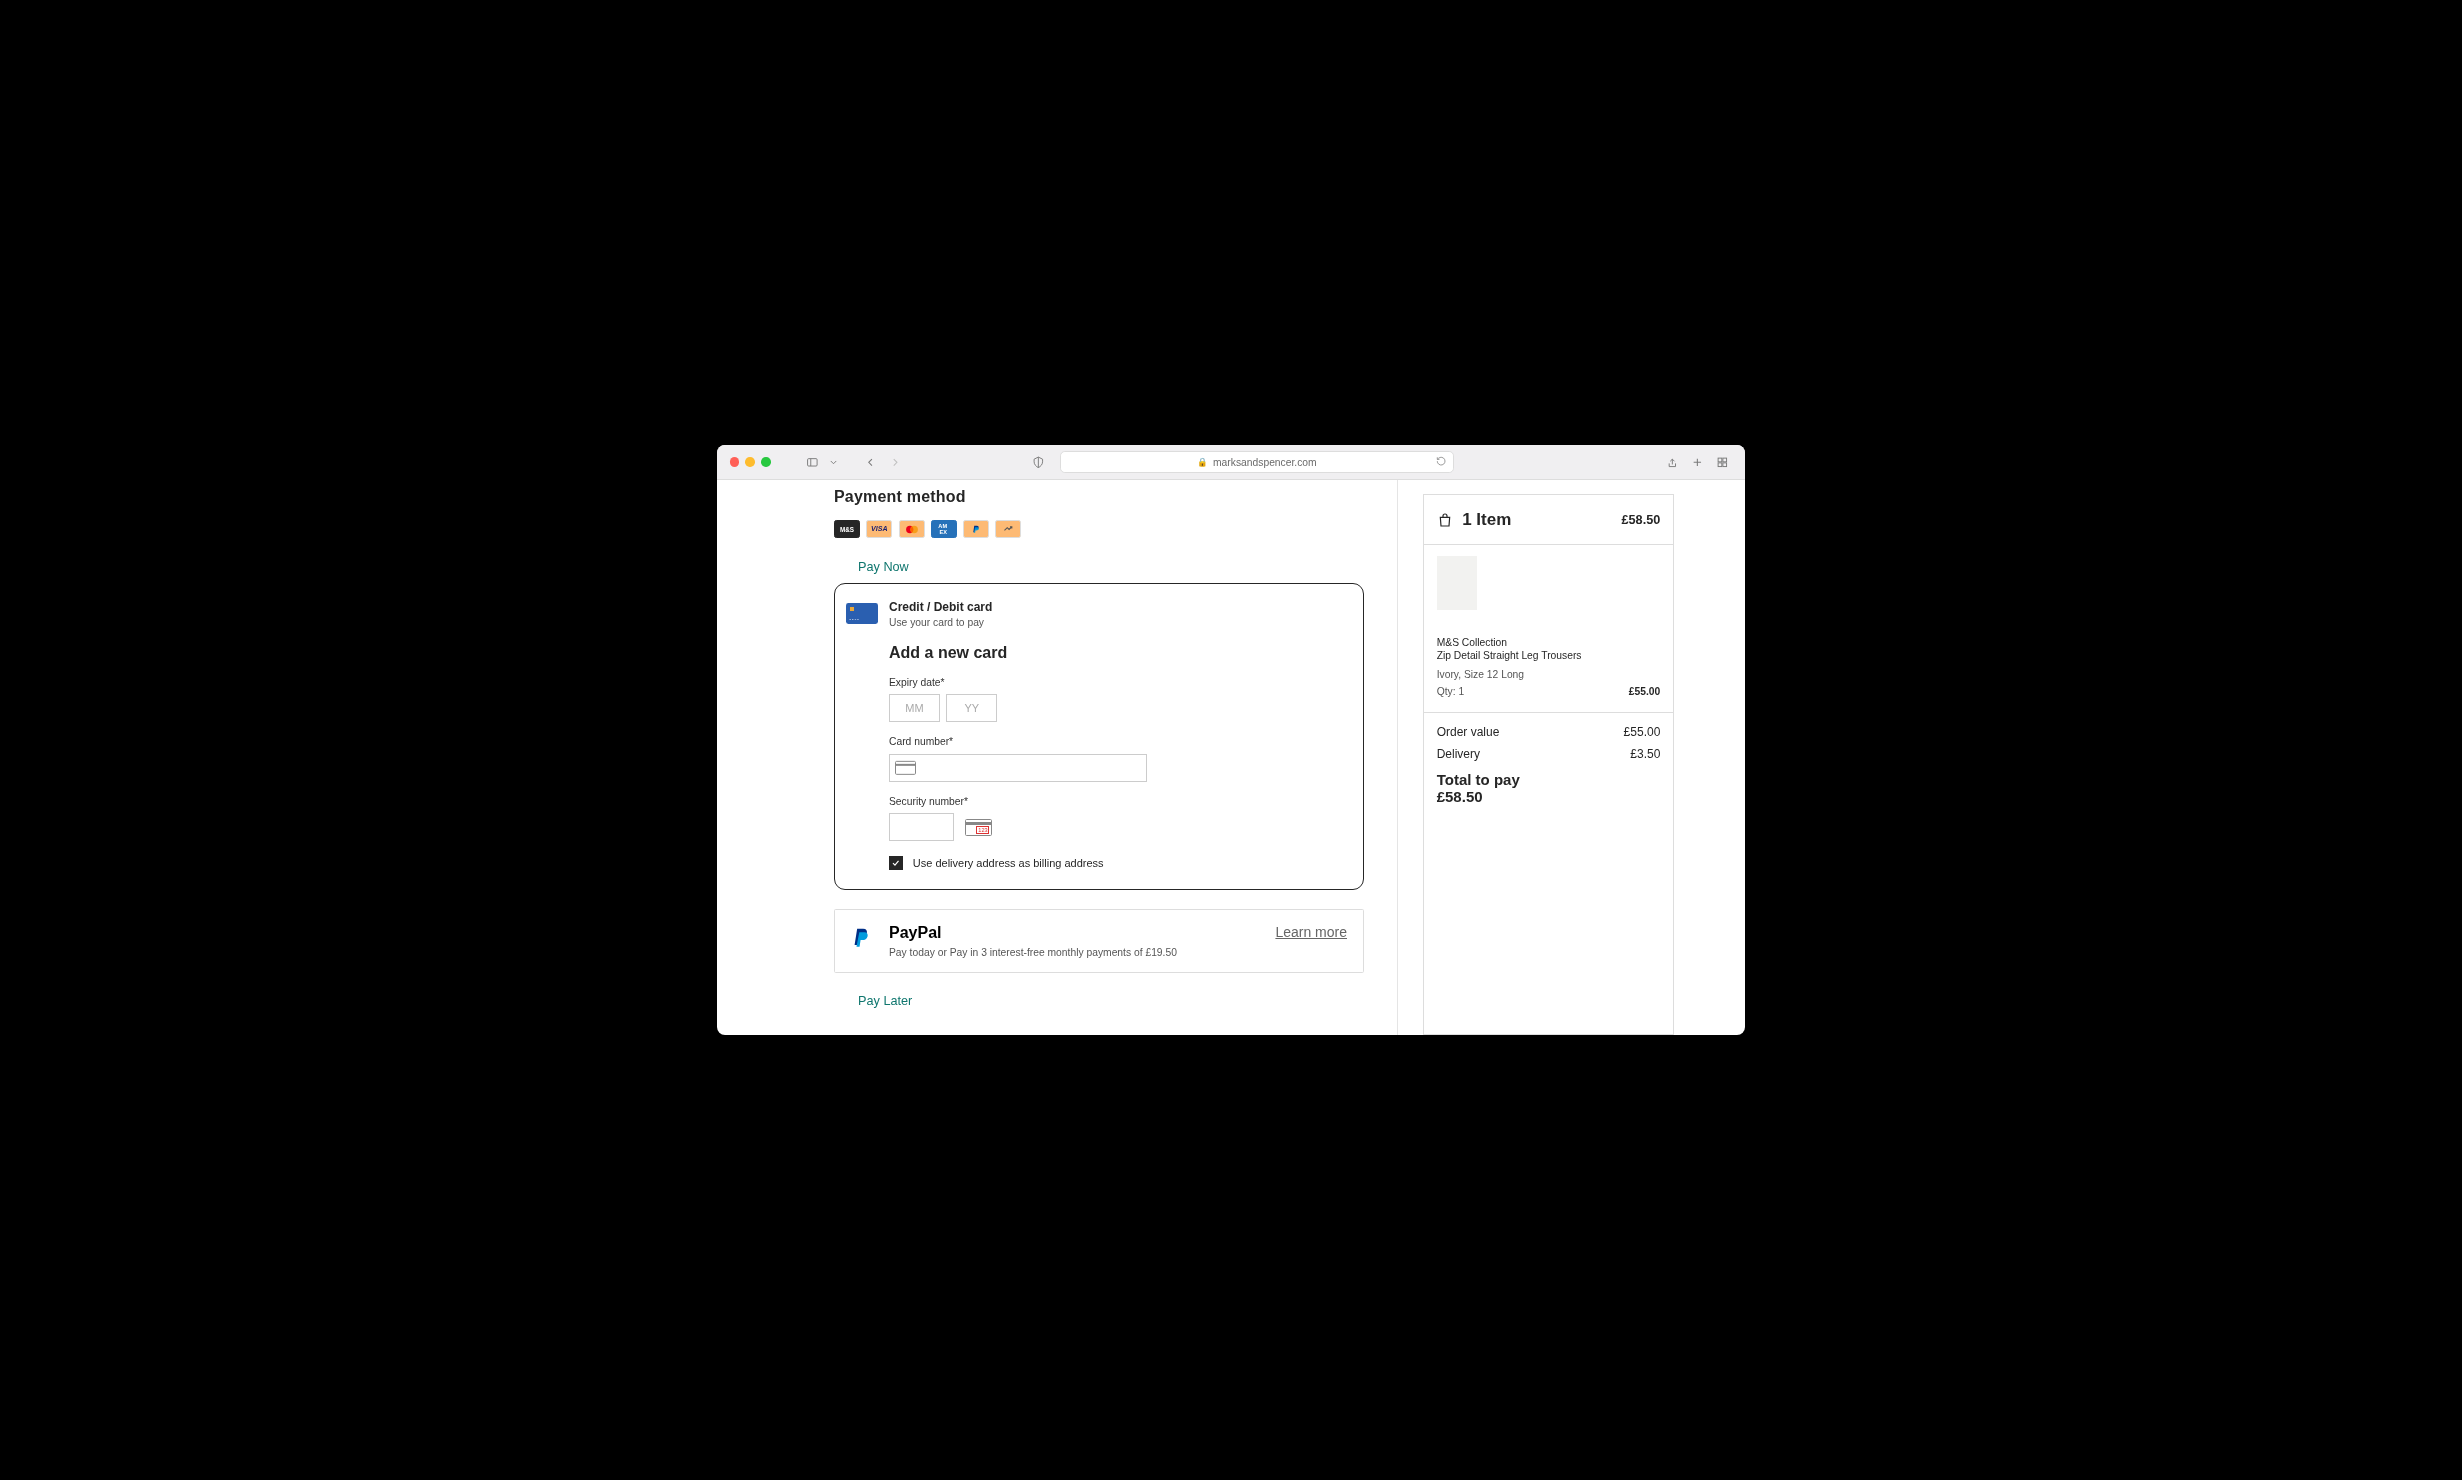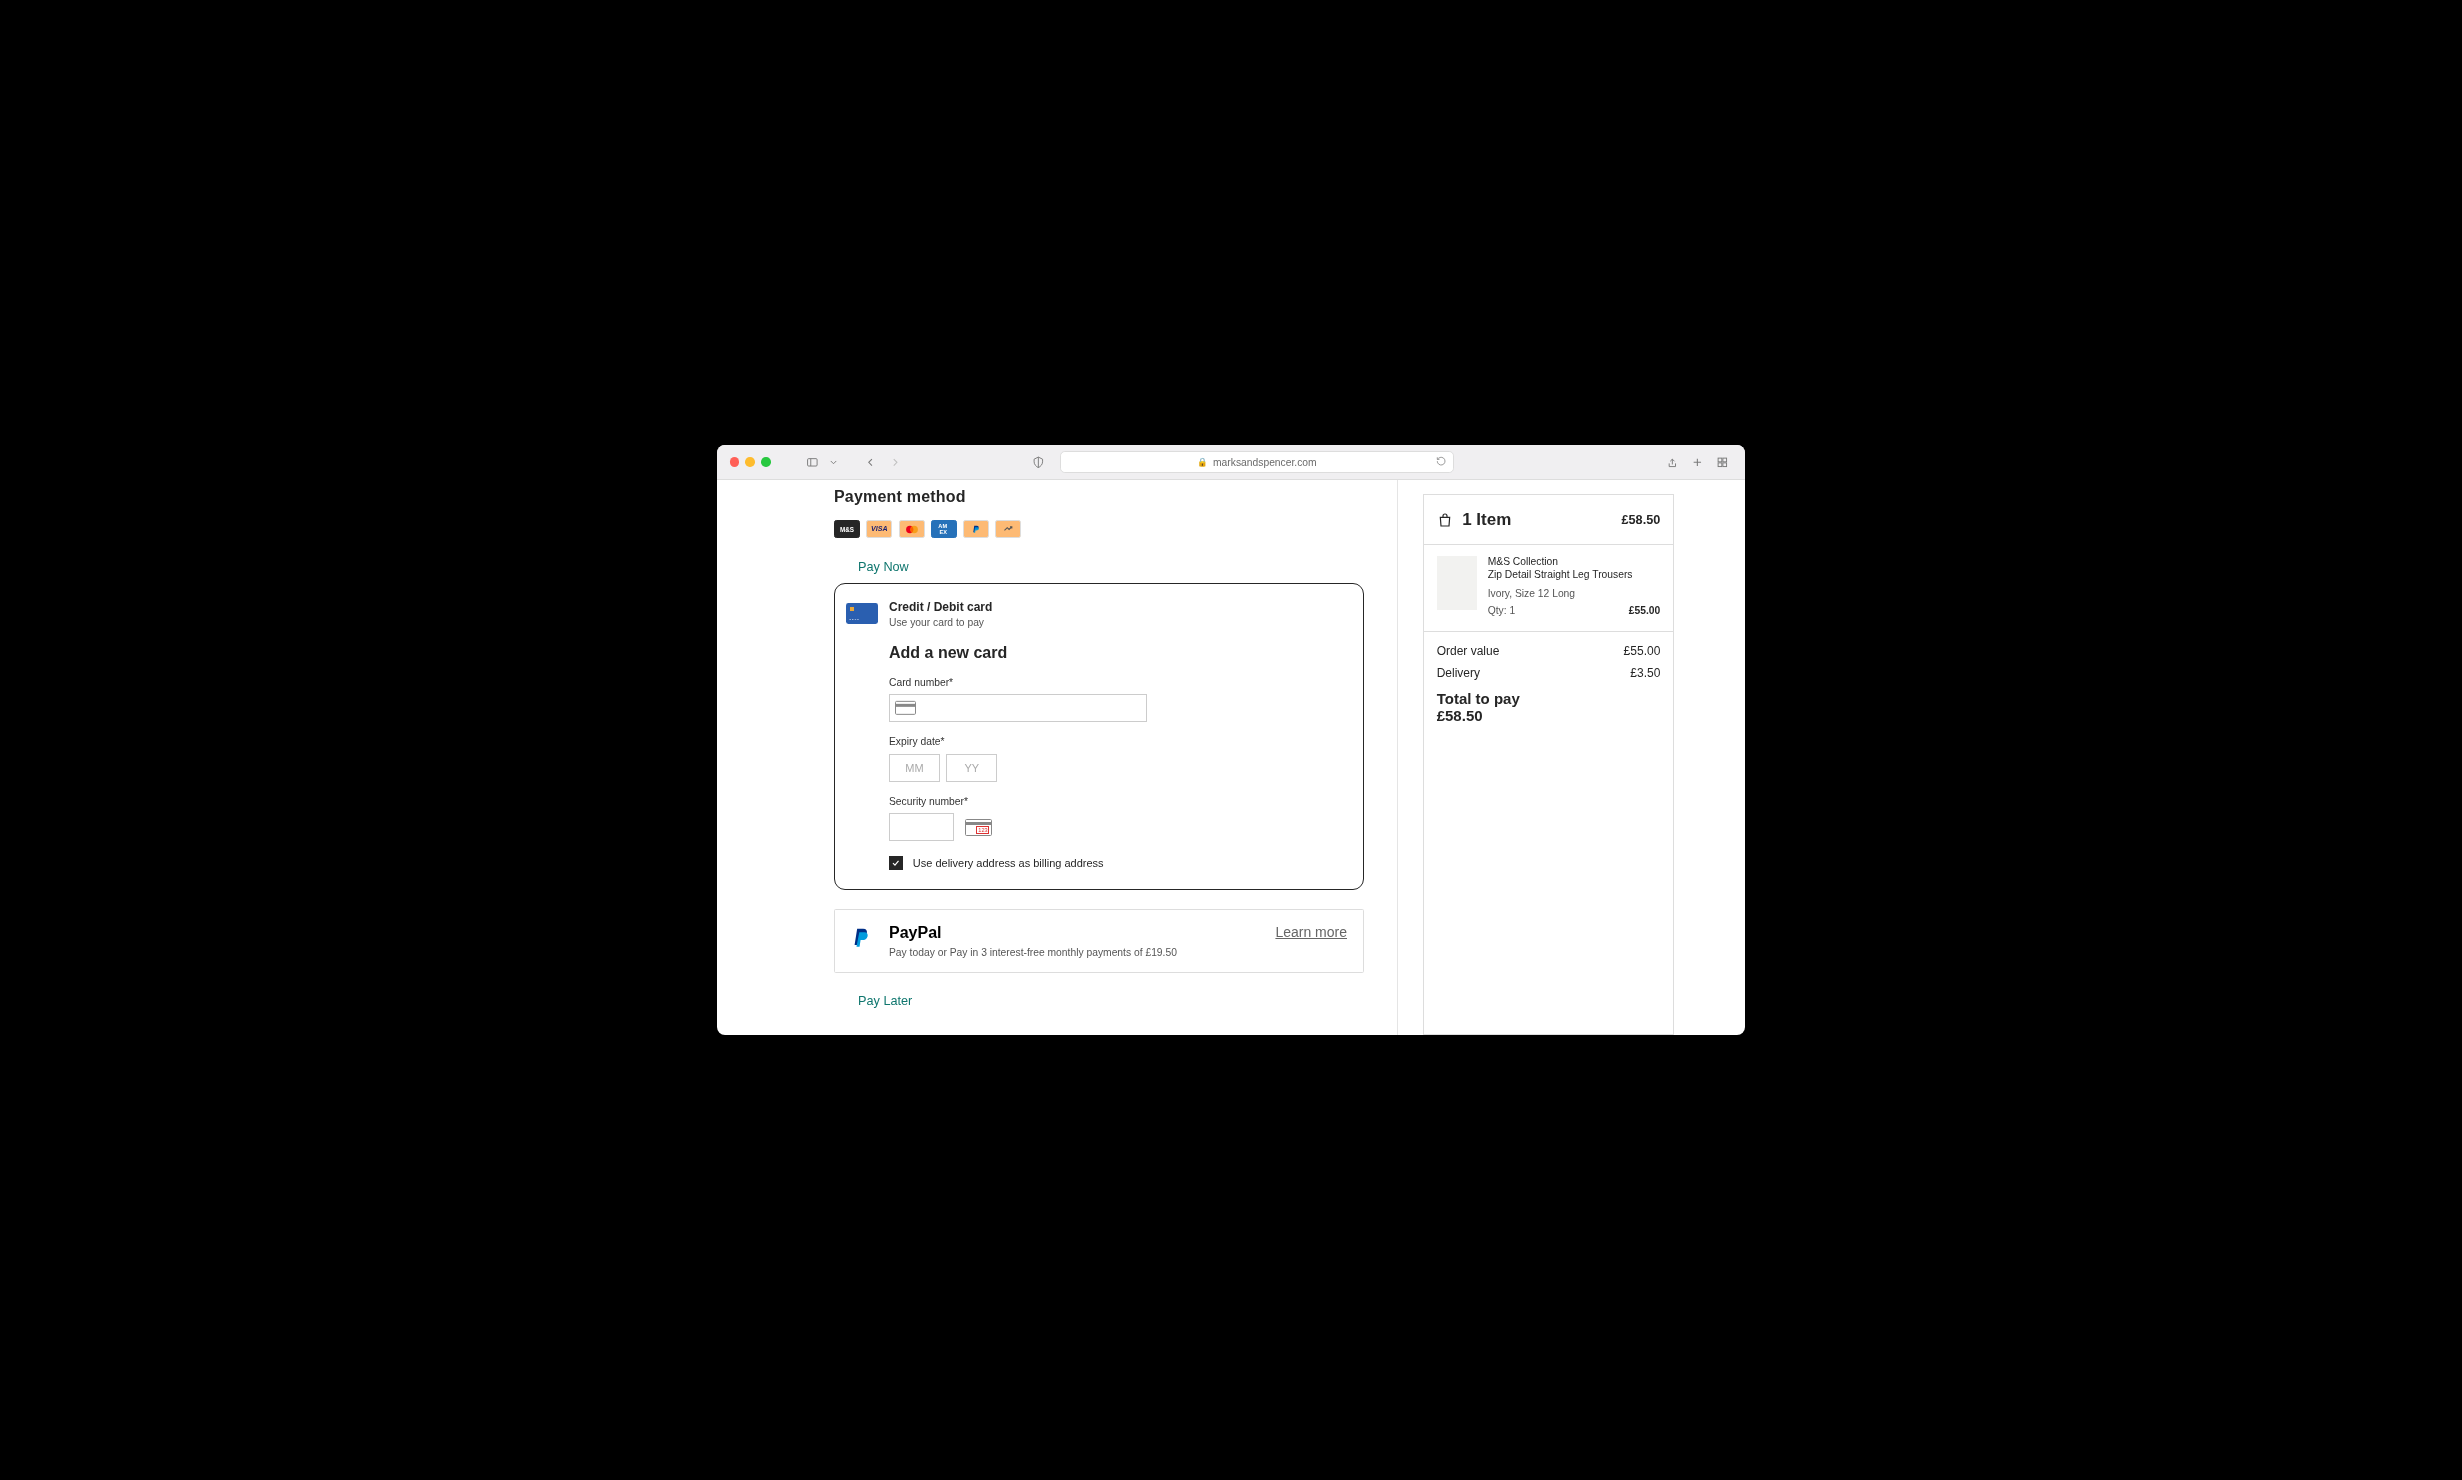--- a/index.html
+++ b/index.html
@@ -174,22 +174,23 @@
   border: 0.8px solid #ddd;
 }
 .sum-head {
   display:flex; align-items:center; padding:14.3px 12.7px; gap:9.5px;
   border-bottom: 0.8px solid #ddd;
 }
 .bag-icon { width:16px; height:16px;}
 .sum-head .itm { font-size:17px; font-weight:600; color:#262626; flex:1;}
 .sum-head .tot { font-size:12.7px; font-weight:600; color:#262626;}
 .sum-prod {
-  display:flex; padding:11px 12.7px 14.3px; gap:11px;
+  display:flex; padding:11px 12.7px 14.3px; gap:27px;
   border-bottom: 0.8px solid #ddd;
+  flex-direction: column;
 }
 .prod-img { width:40px; height:54px; background:#f2f2f0;}
 .prod-info { flex:1; font-size:10.3px;}
 .prod-info .brand { color:#262626; margin-bottom:1.6px;}
 .prod-info .name { color:#262626; margin-bottom:6.3px; line-height:1.3;}
 .prod-info .variant { color:#555; margin-bottom:6.3px;}
 .prod-info .qty-row { display:flex; justify-content:space-between;}
 .prod-info .qty { color:#555;}
 .prod-info .price { font-weight:600; color:#262626;}
 .sum-totals { padding: 12.7px;}
@@ -303,31 +304,31 @@
         <div class="card-head">
           <div class="card-icon"></div>
           <div class="card-head-txt">
             <h4>Credit / Debit card</h4>
             <p>Use your card to pay</p>
           </div>
         </div>
         <div class="form-area">
           <span class="add-new">Add a new card</span>
           <div class="fld">
+            <label>Expiry date*</label>
+            <div class="exp-row">
+              <input type="text" placeholder="MM" style="">
+              <input type="text" placeholder="YY" style="">
+            </div>
+          </div>
+          <div class="fld">
             <label>Card number*</label>
             <div class="cardnum-wrap">
               <div class="cicon"></div>
               <input type="text" style="">
-            </div>
-          </div>
-          <div class="fld">
-            <label>Expiry date*</label>
-            <div class="exp-row">
-              <input type="text" placeholder="MM" style="">
-              <input type="text" placeholder="YY" style="">
             </div>
           </div>
           <div class="fld">
             <label>Security number*</label>
             <div class="cvv-row">
               <input type="text" style="">
               <div class="cvv-icon"></div>
             </div>
           </div>
           <div class="chk-row">

